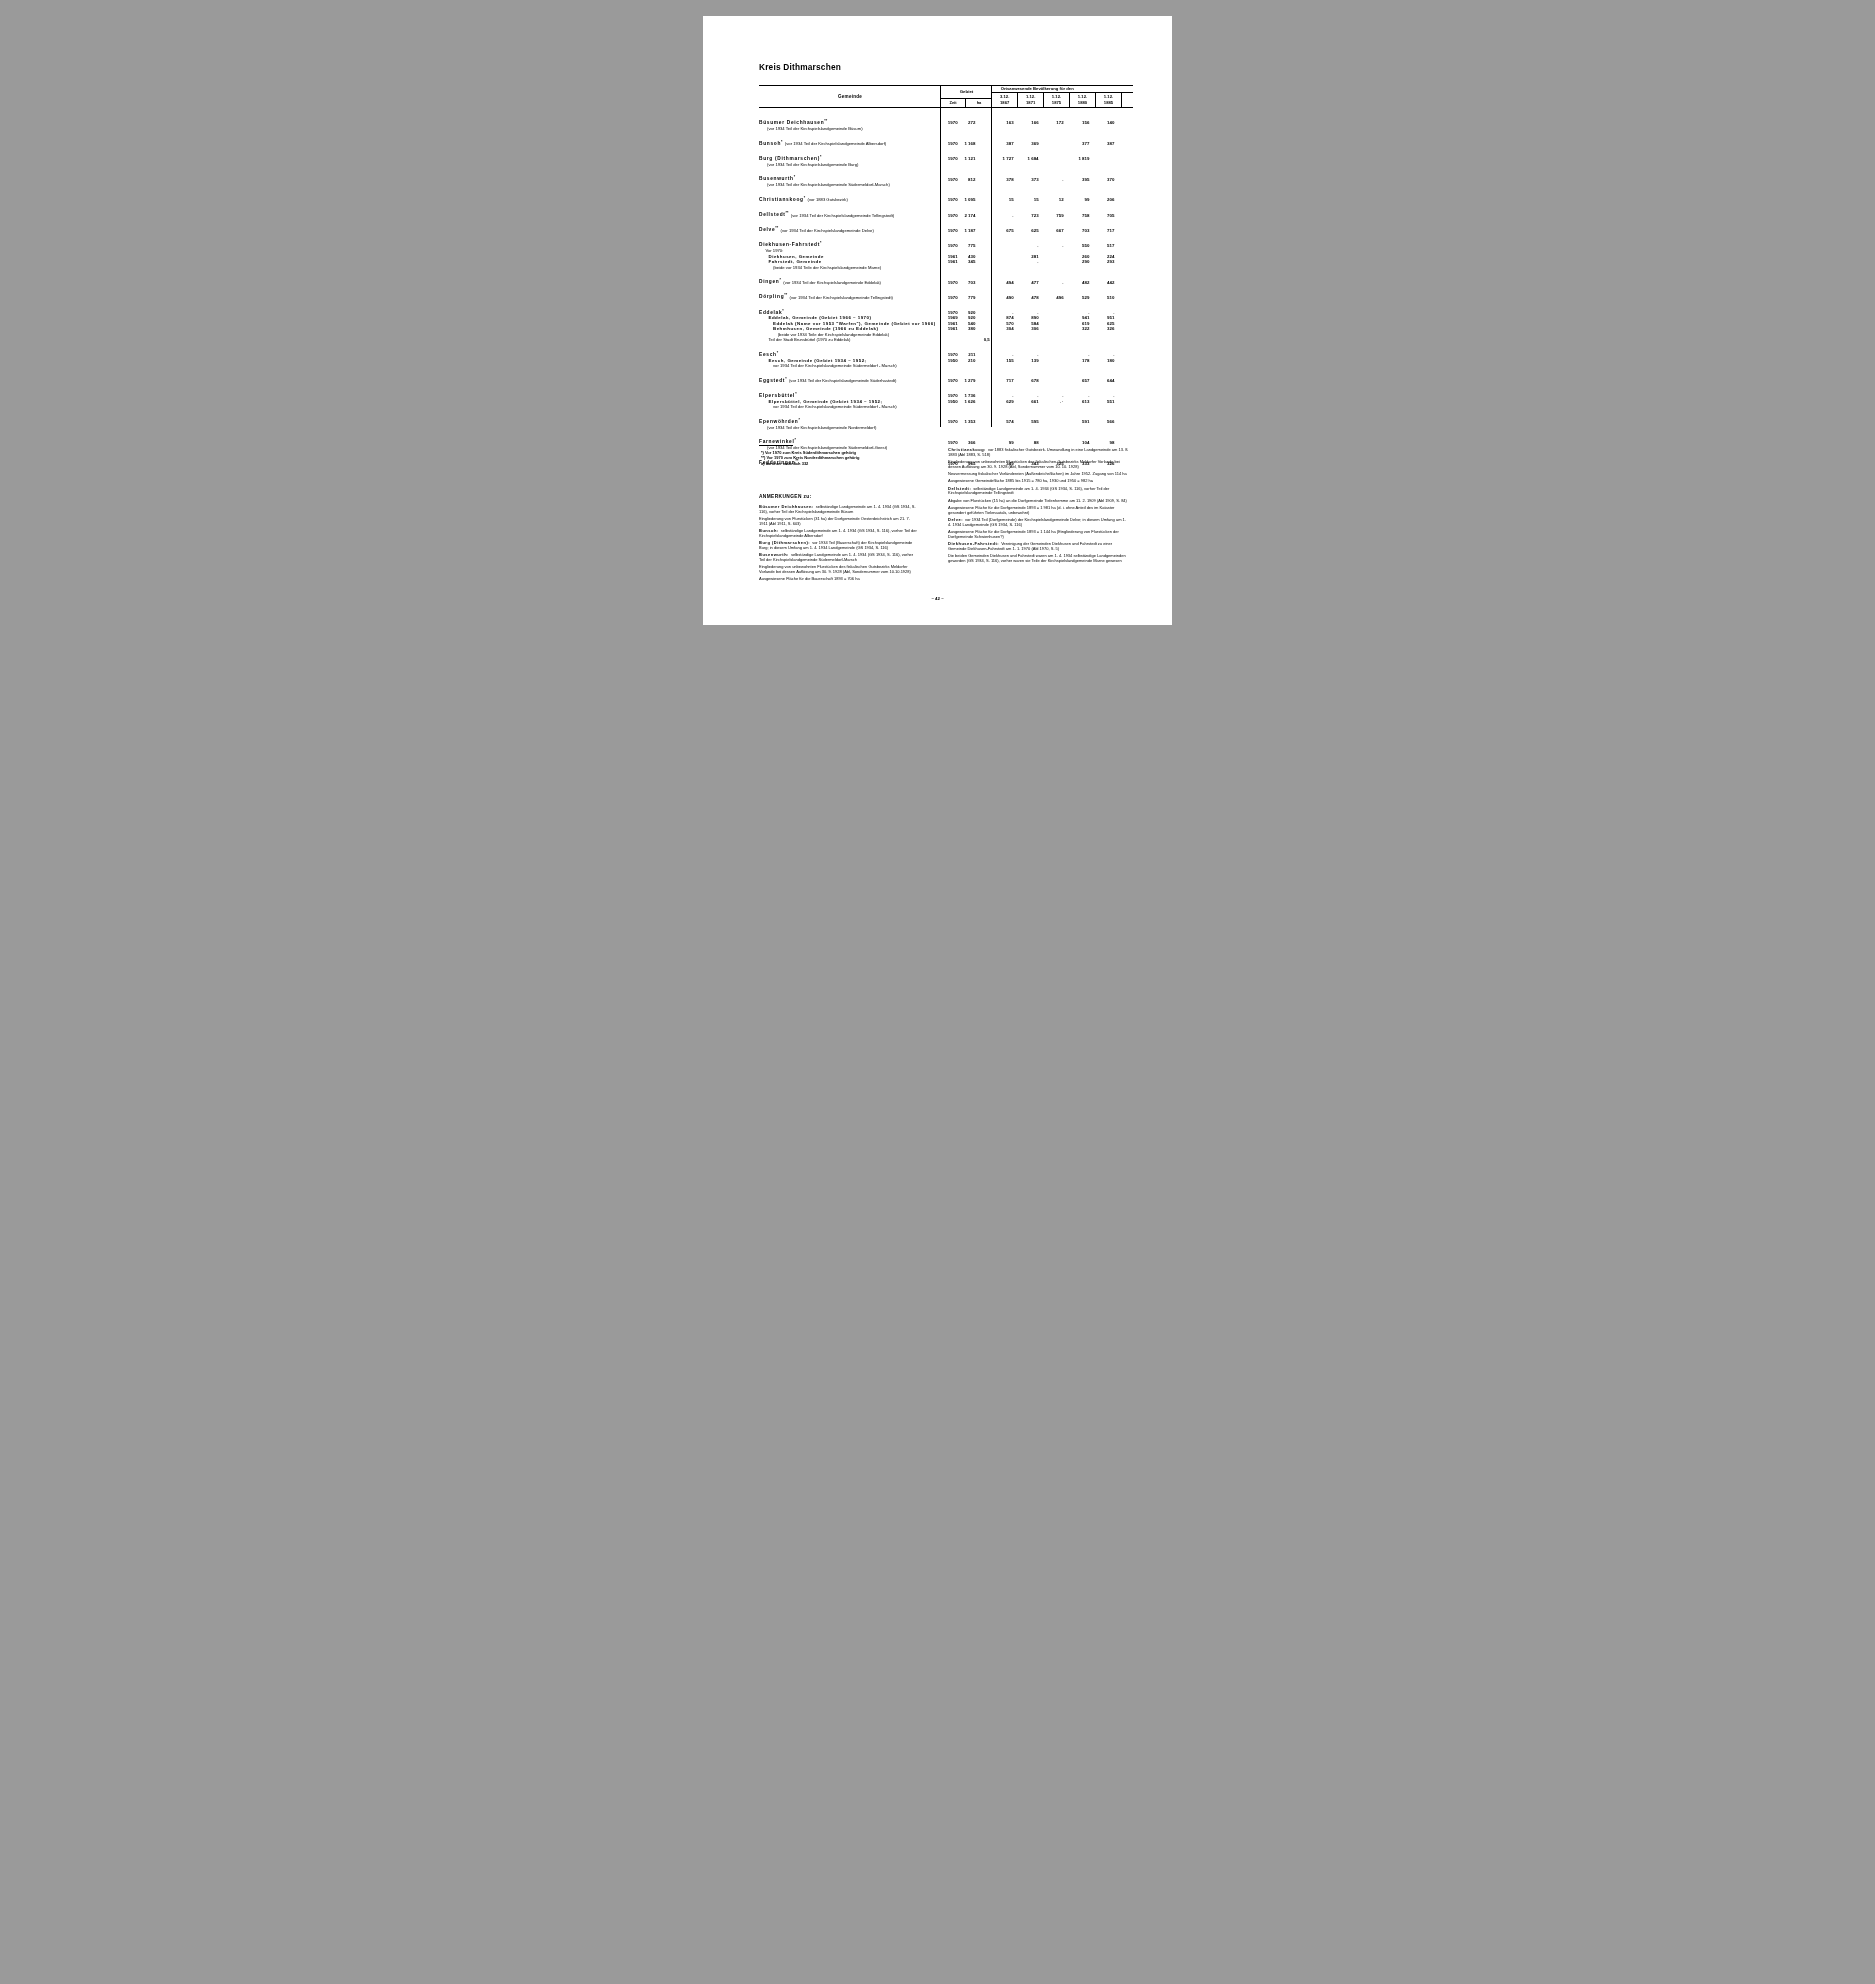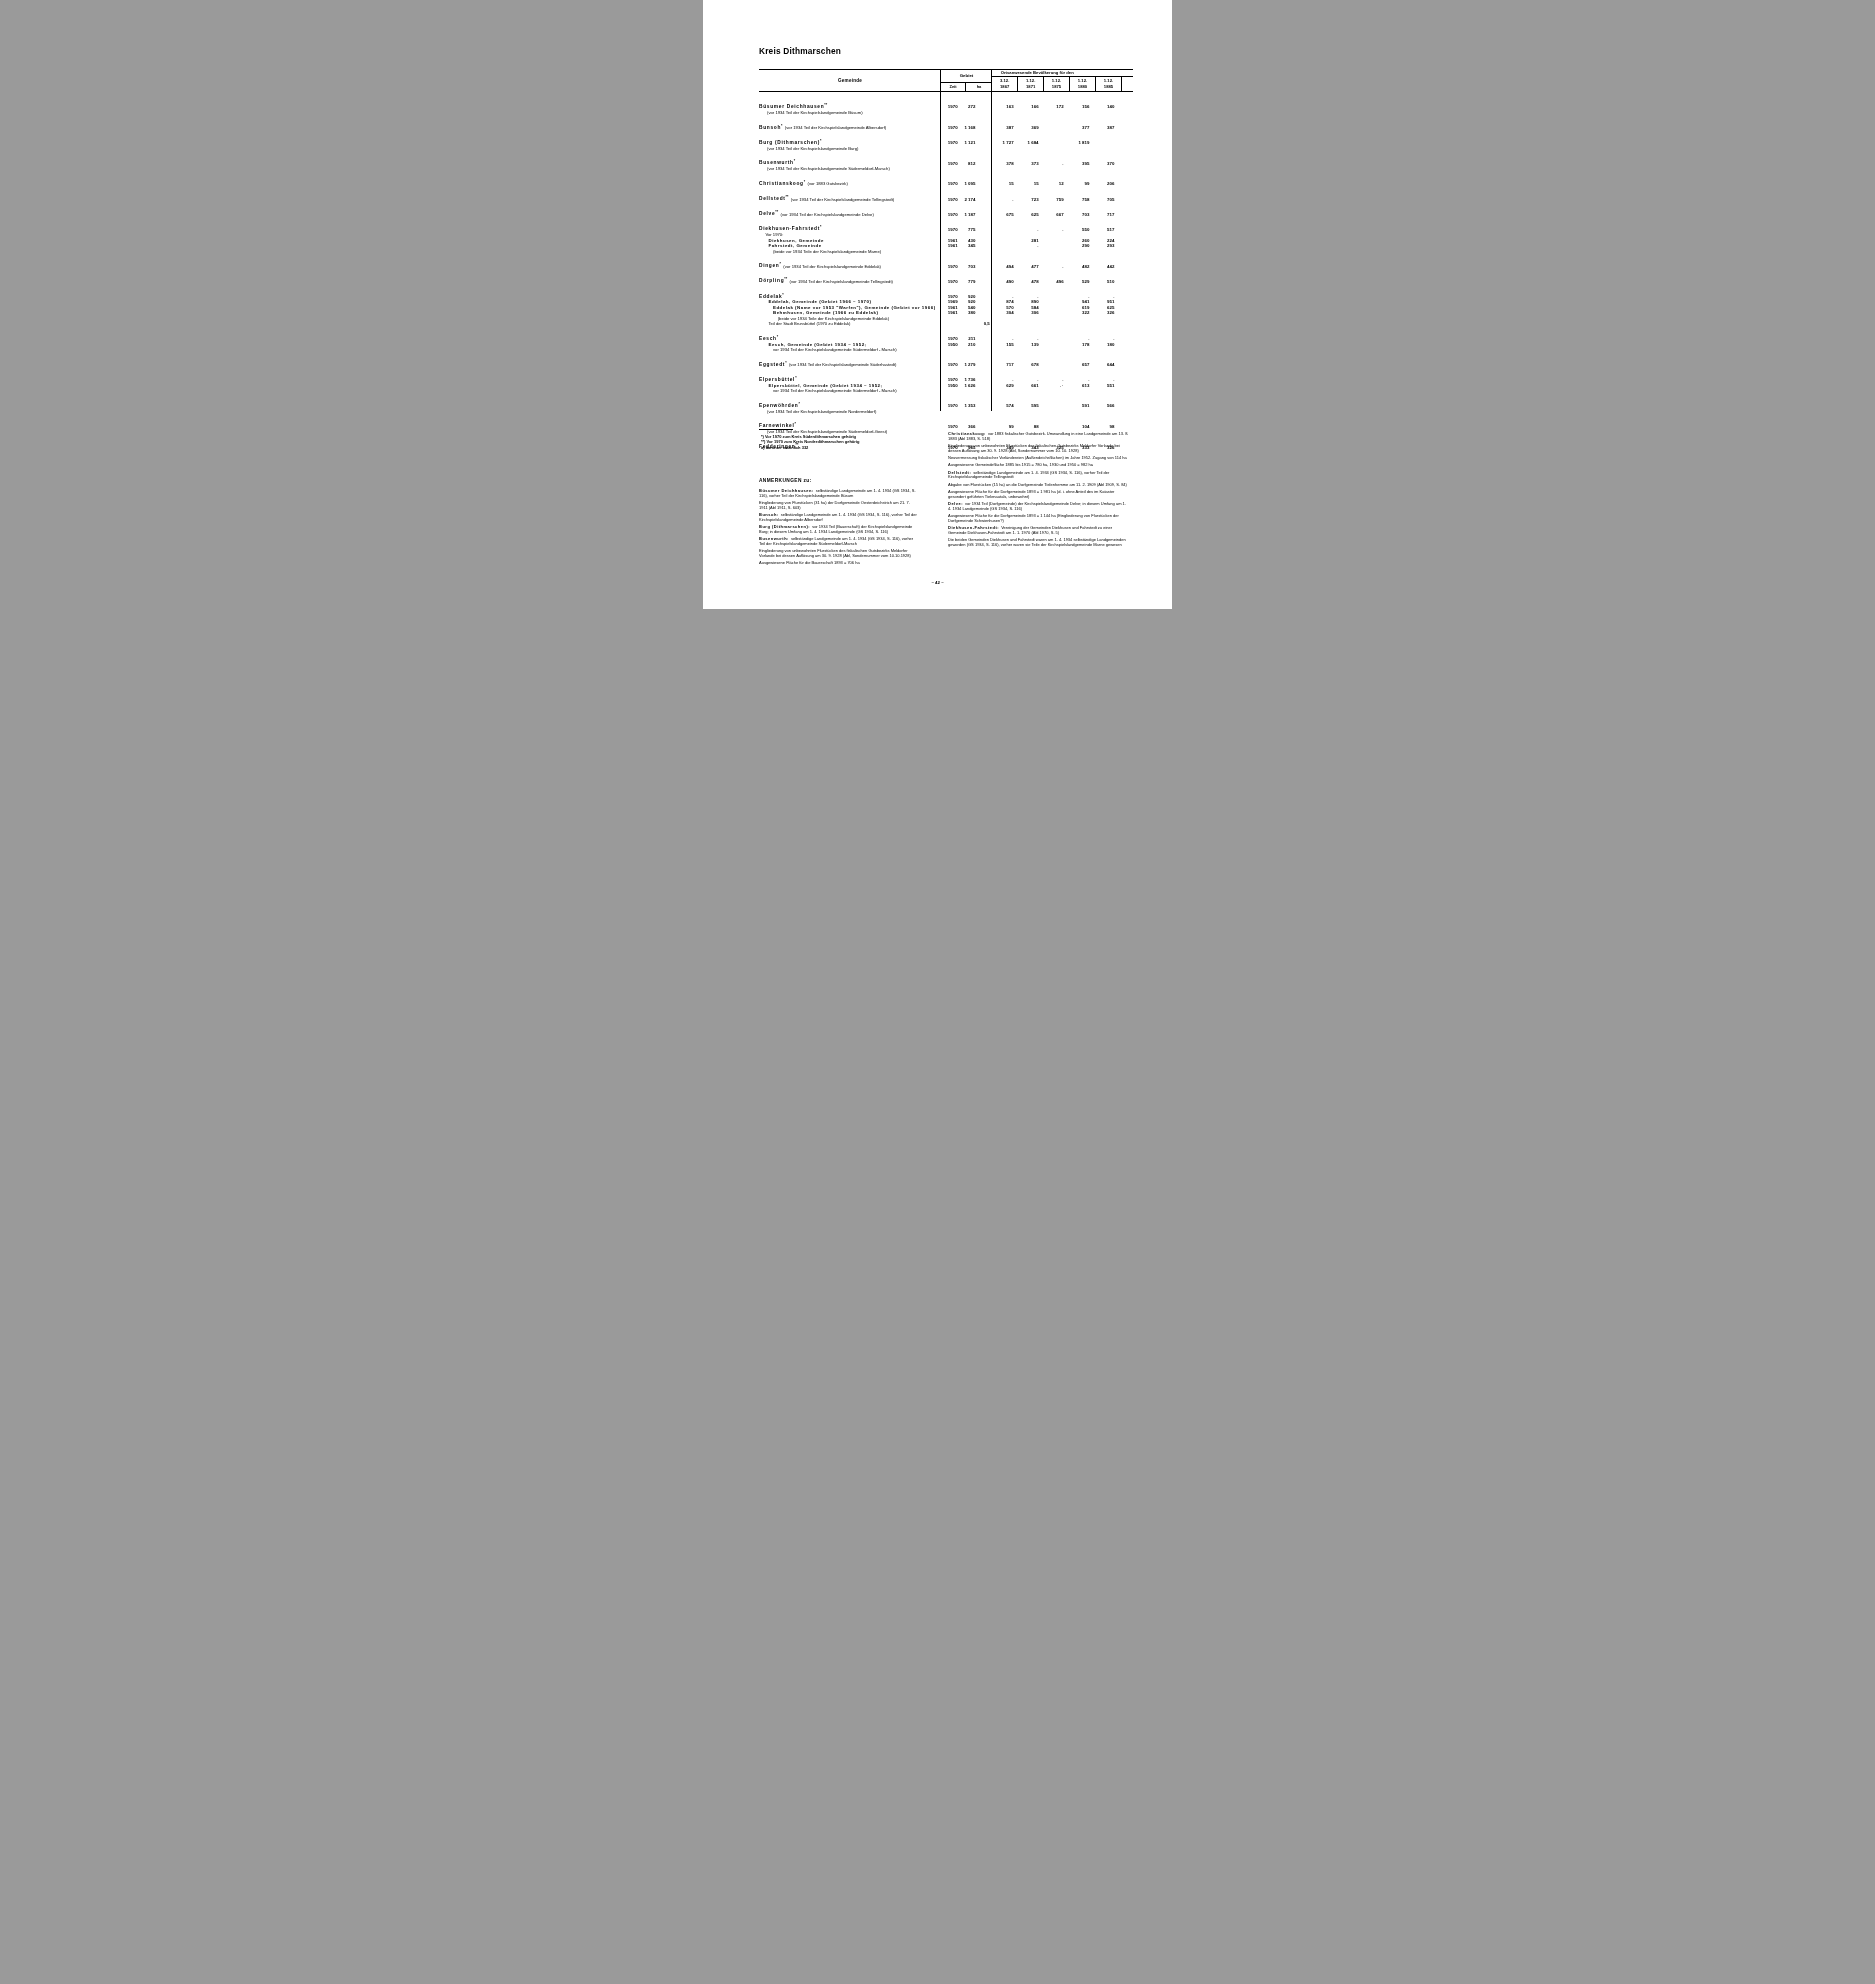--- a/index.html
+++ b/index.html
@@ -1,16 +1,16 @@
 <!DOCTYPE html>
 <html style="font-size:6.4px"><head>
 <meta charset="utf-8">
 <style>
   html,body{margin:0;padding:0;background:#9a9a9a;}
-  .page{position:relative;width:469px;height:609px;margin:0 auto;background:#ffffff;
+  .page{position:relative;width:469px;height:609px;margin:16px auto;background:#ffffff;
         font-family:"Liberation Sans",sans-serif;color:#000;overflow:hidden;}
   
   .title{position:absolute;left:56px;top:46px;font-size:8.3px;font-weight:bold;letter-spacing:0.2px;}
   
   .toprule{position:absolute;left:56px;top:69px;width:374px;height:1.2px;background:#000;}
   .midrule{position:absolute;left:56px;top:91px;width:374px;height:1.2px;background:#000;}
   .vline1{position:absolute;left:237px;top:70px;width:0.8px;height:341px;background:#000;}
   .vline2{position:absolute;left:288px;top:70px;width:1.2px;height:341px;background:#000;}
   
   .thead{position:absolute;left:56px;top:70px;width:374px;height:20.6px;}

